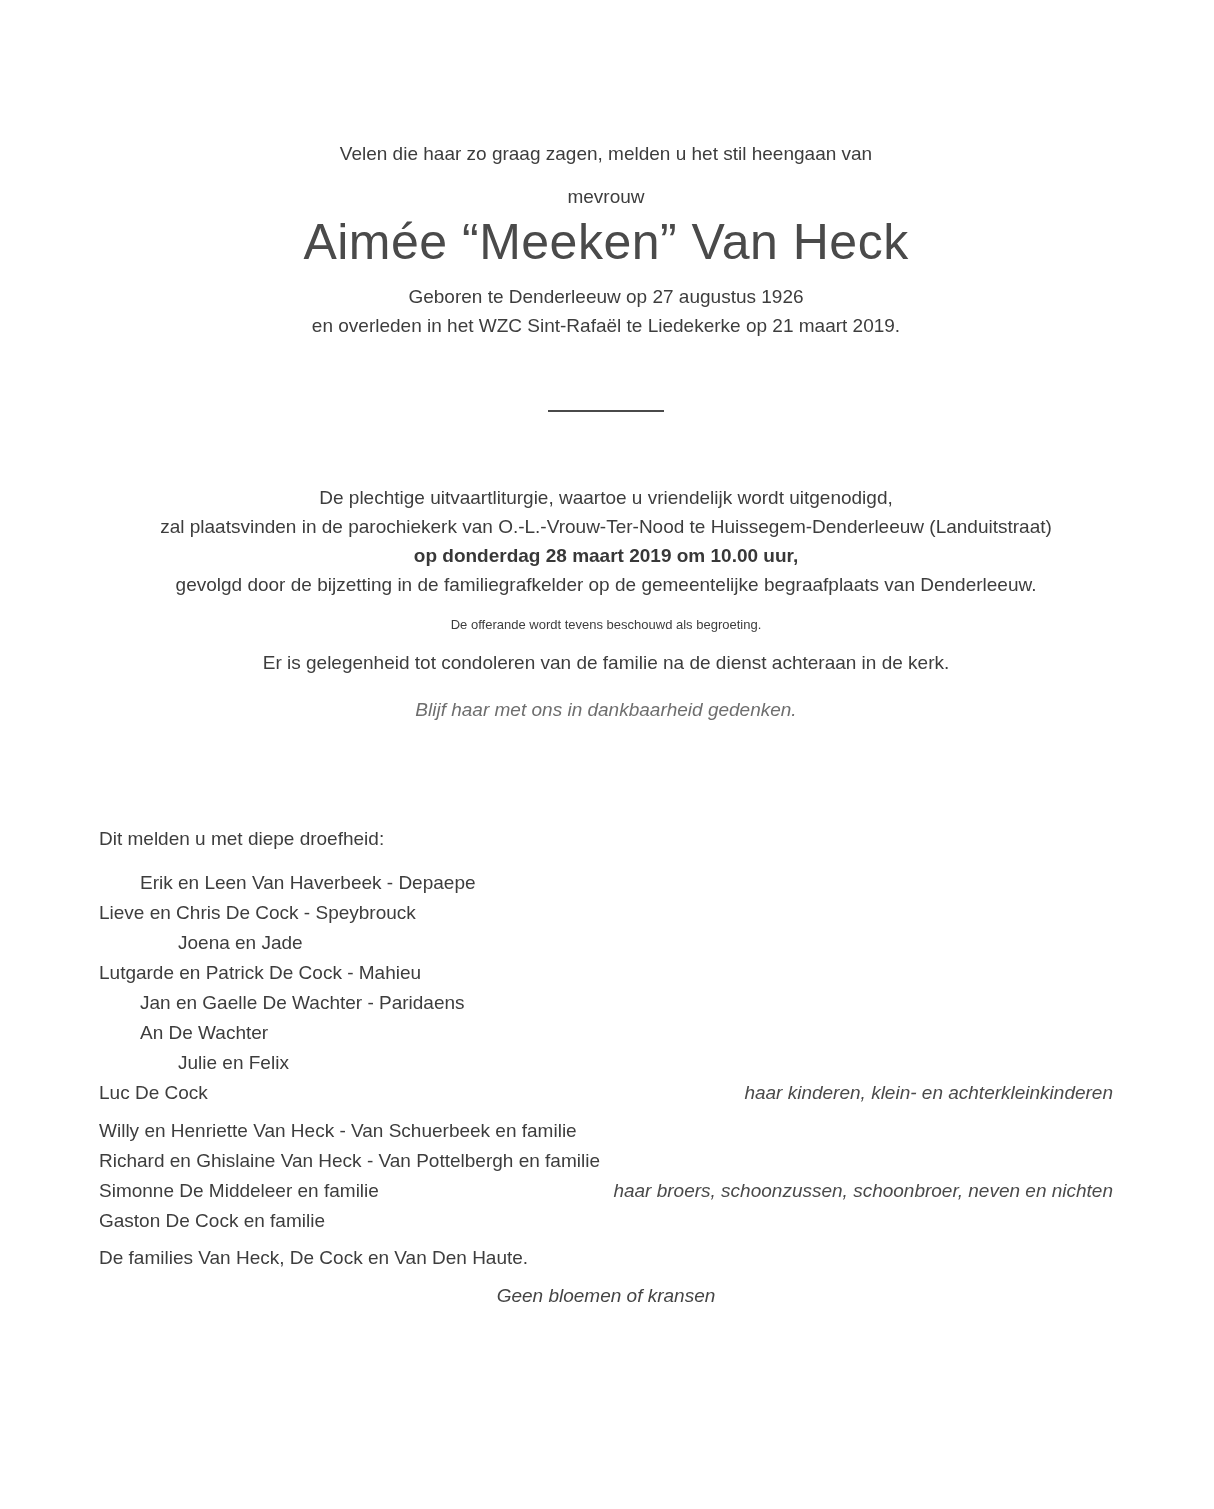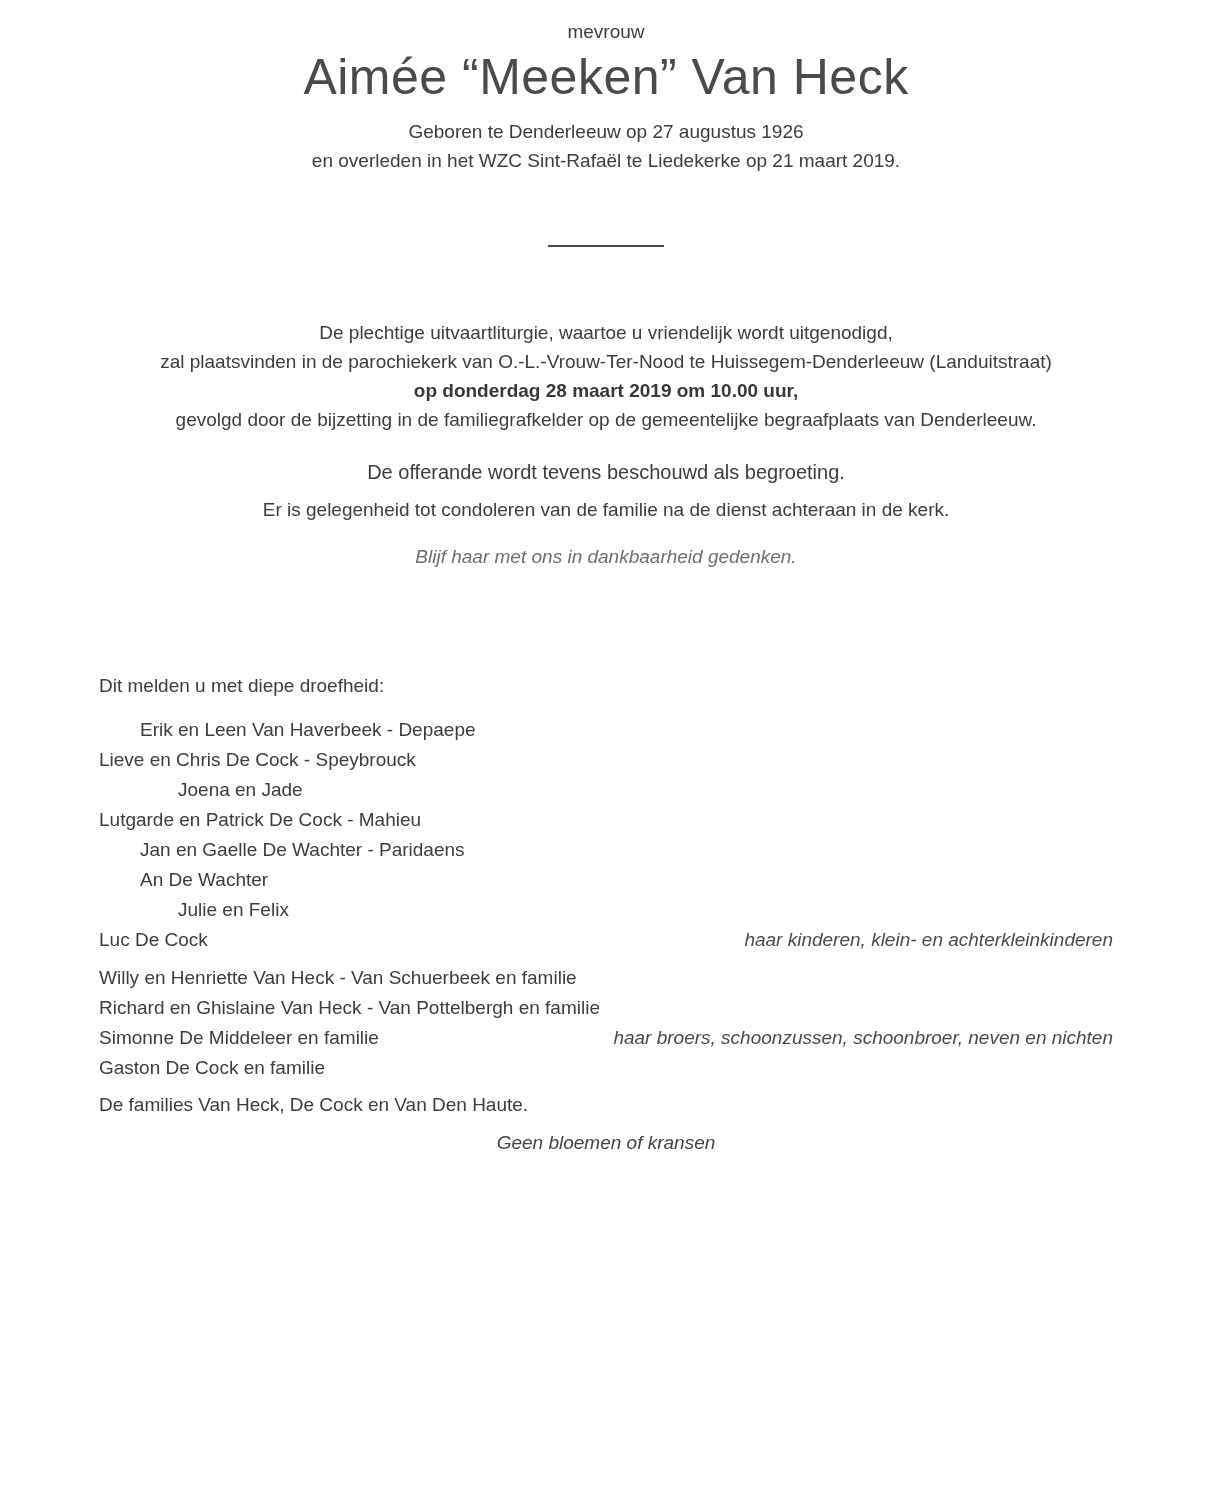--- a/index.html
+++ b/index.html
@@ -50,22 +50,22 @@
     border: none;
     border-top: 2px solid #4a4a4a;
   }
   .ceremony {
     margin-top: 71px;
     font-size: 19px;
     line-height: 29px;
   }
   .ceremony .bold { font-weight: bold; color: #383838; }
   .offering {
-    margin-top: 27px;
-    font-size: 20px;
+    margin-top: 15px;
+    font-size: 13px;
     line-height: 22px;
   }
   .condolence {
     margin-top: 16px;
     font-size: 19px;
     line-height: 22px;
   }
   .memorial {
     margin-top: 25px;
     font-size: 19px;
@@ -133,20 +133,21 @@
     flex-shrink: 0;
   }
   .footer-lines { }
 </style>
 </head>
 <body>
 
 <div class="page">
   <div class="content">
 
+    <div class="centered intro-line">Velen die haar zo graag zagen, melden u het stil heengaan van</div>
 
     <div class="centered salutation">mevrouw</div>
 
     <div class="centered deceased-name">Aimée “Meeken” Van Heck</div>
 
     <div class="centered birth-death">
       <div>Geboren te Denderleeuw op 27 augustus 1926</div>
       <div>en overleden in het WZC Sint-Rafaël te Liedekerke op 21 maart 2019.</div>
     </div>
 

